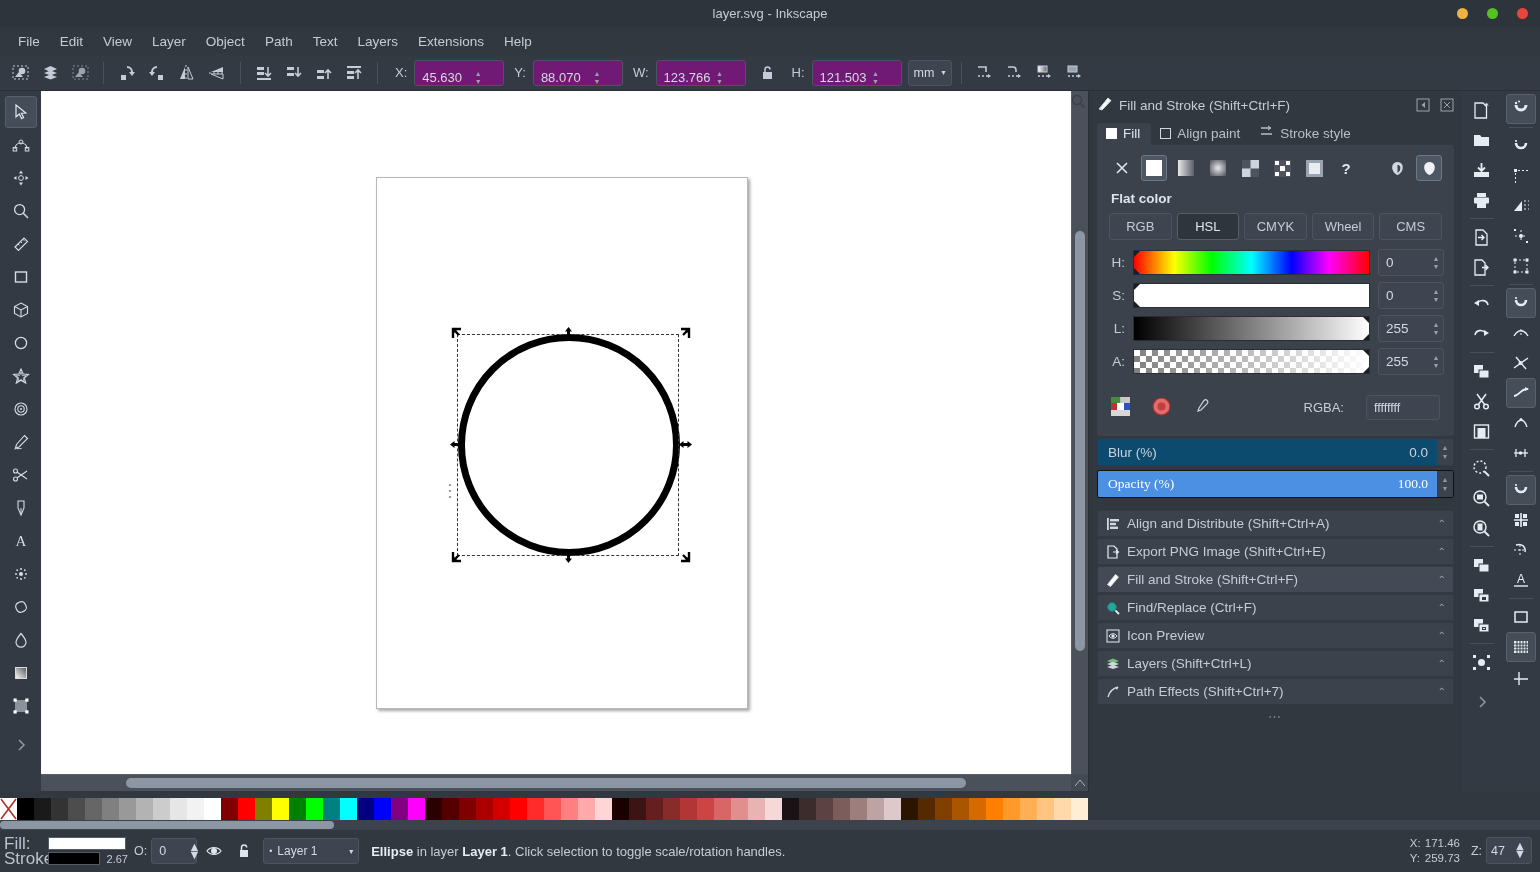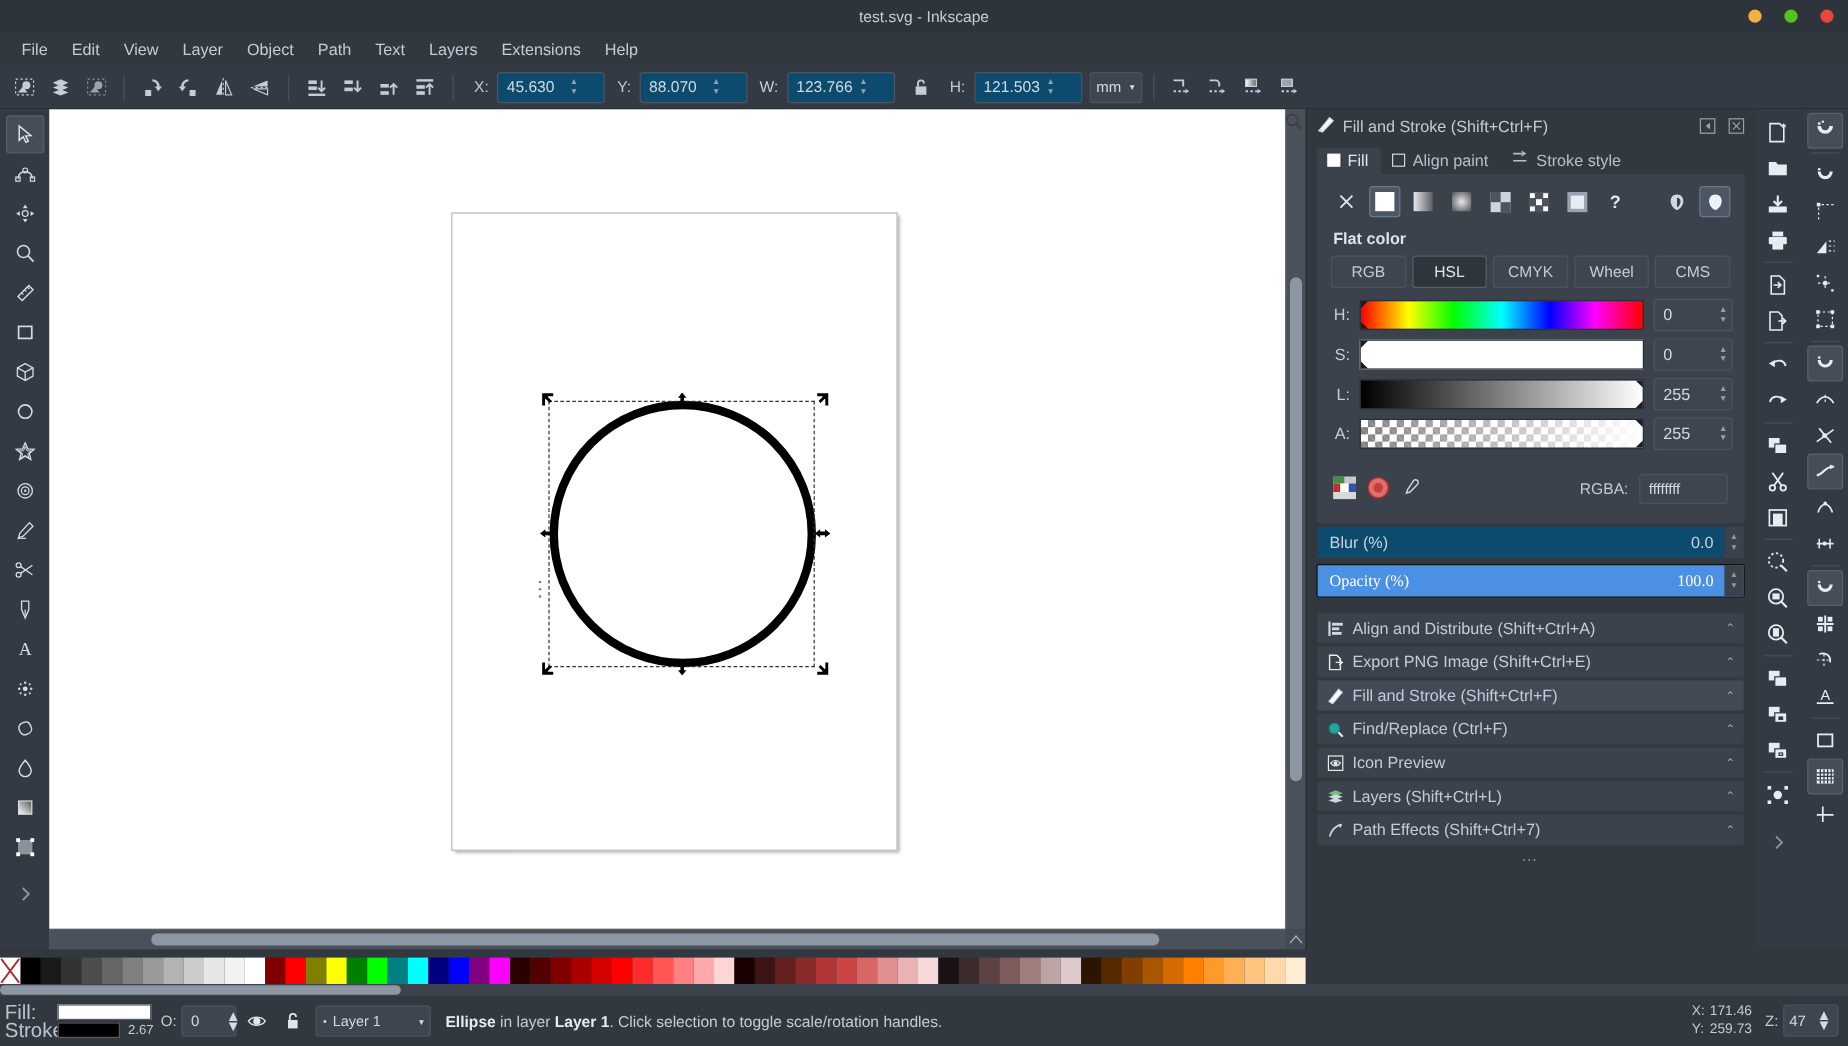--- a/index.html
+++ b/index.html
@@ -36,22 +36,22 @@
     padding: 0 6px; gap: 2px; border-bottom: 1px solid #2a2f36;
   }
   .tbtn {
     width: 28px; height: 28px; display: flex; align-items: center; justify-content: center;
     border-radius: 3px;
   }
   .tbtn svg { display: block; }
   .sep { width: 1px; height: 22px; background: #4a515c; margin: 0 7px; }
   .fieldlbl { font-size: 13px; color: #c3ccd8; margin: 0 5px 0 8px; }
   .numfield {
-    display: flex; align-items: center;
-    background: #0c4a6e; border: 1px solid #4d545f; border-radius: 3px;
+    display: flex; align-items: flex-end;
+    background: #701a75; border: 1px solid #4d545f; border-radius: 3px;
     height: 26px; width: 90px; position: relative;
   }
   .numfield input {
     background: transparent; border: 0; outline: none;
     color: #d2dae4; font-family: "Liberation Sans", sans-serif; font-size: 13px;
     width: 56px; padding-left: 7px;
   }
   .spin { display: flex; flex-direction: column; justify-content: center; width: 14px; gap: 1px; }
   .spin span { font-size: 7px; line-height: 7px; color: #97a1ad; text-align: center; }
   .unitsel {
@@ -143,21 +143,21 @@
   .mk.tl { left: 0; top: 0; border-width: 6px 6px 0 0; border-color: #1a1d22 transparent transparent transparent; }
   .mk.bl { left: 0; bottom: 0; border-width: 0 6px 6px 0; border-color: transparent transparent #1a1d22 transparent; }
   .mk.tr { right: 0; top: 0; border-width: 6px 0 0 6px; border-color: #1a1d22 transparent transparent transparent; }
   .mk.br { right: 0; bottom: 0; border-width: 0 0 6px 6px; border-color: transparent transparent #1a1d22 transparent; }
   .svalue {
     margin-left: 8px; width: 66px; height: 27px; background: #3e4550;
     border: 1px solid #4c5460; border-radius: 3px; display: flex; align-items: center;
   }
   .svalue span.v { flex: 1; padding-left: 7px; font-size: 13.5px; color: #d2dae4; }
 
-  .rgbarow { display: flex; align-items: center; gap: 9px; padding: 14px 6px 6px; }
+  .rgbarow { display: flex; align-items: center; gap: 22px; padding: 14px 6px 6px; }
   .rgbarow .spacer { flex: 1; }
   .rgbalbl { font-size: 13px; color: #c4ccd7; }
   .rgbabox {
     width: 74px; height: 25px; background: #3e4550; border: 1px solid #4c5460;
     border-radius: 3px; display: flex; align-items: center; padding-left: 7px;
     font-size: 12.5px; color: #d2dae4;
   }
 
   .bluerow {
     display: flex; align-items: center; height: 28px; margin: 2px 8px 0;
@@ -228,21 +228,21 @@
   .zbox { width: 46px; height: 27px; background: #3e4550; border: 1px solid #4c5460; border-radius: 3px; display: flex; align-items: center; }
   .zbox span { flex: 1; text-align: center; font-size: 12.5px; color: #d2dae4; }
   .panelgrip { position: absolute; left: 447px; top: 380px; width: 6px; height: 40px; }
 </style>
 </head>
 <body>
 
 <div class="app">
 
   <div class="titlebar">
-    <div class="title">test.svg - Inkscape</div>
+    <div class="title">layer.svg - Inkscape</div>
     <div class="wbtns">
       <div class="wbtn min"></div>
       <div class="wbtn max"></div>
       <div class="wbtn close"></div>
     </div>
   </div>
 
   <div class="menubar">
     <div class="mi">File</div>
     <div class="mi">Edit</div>

